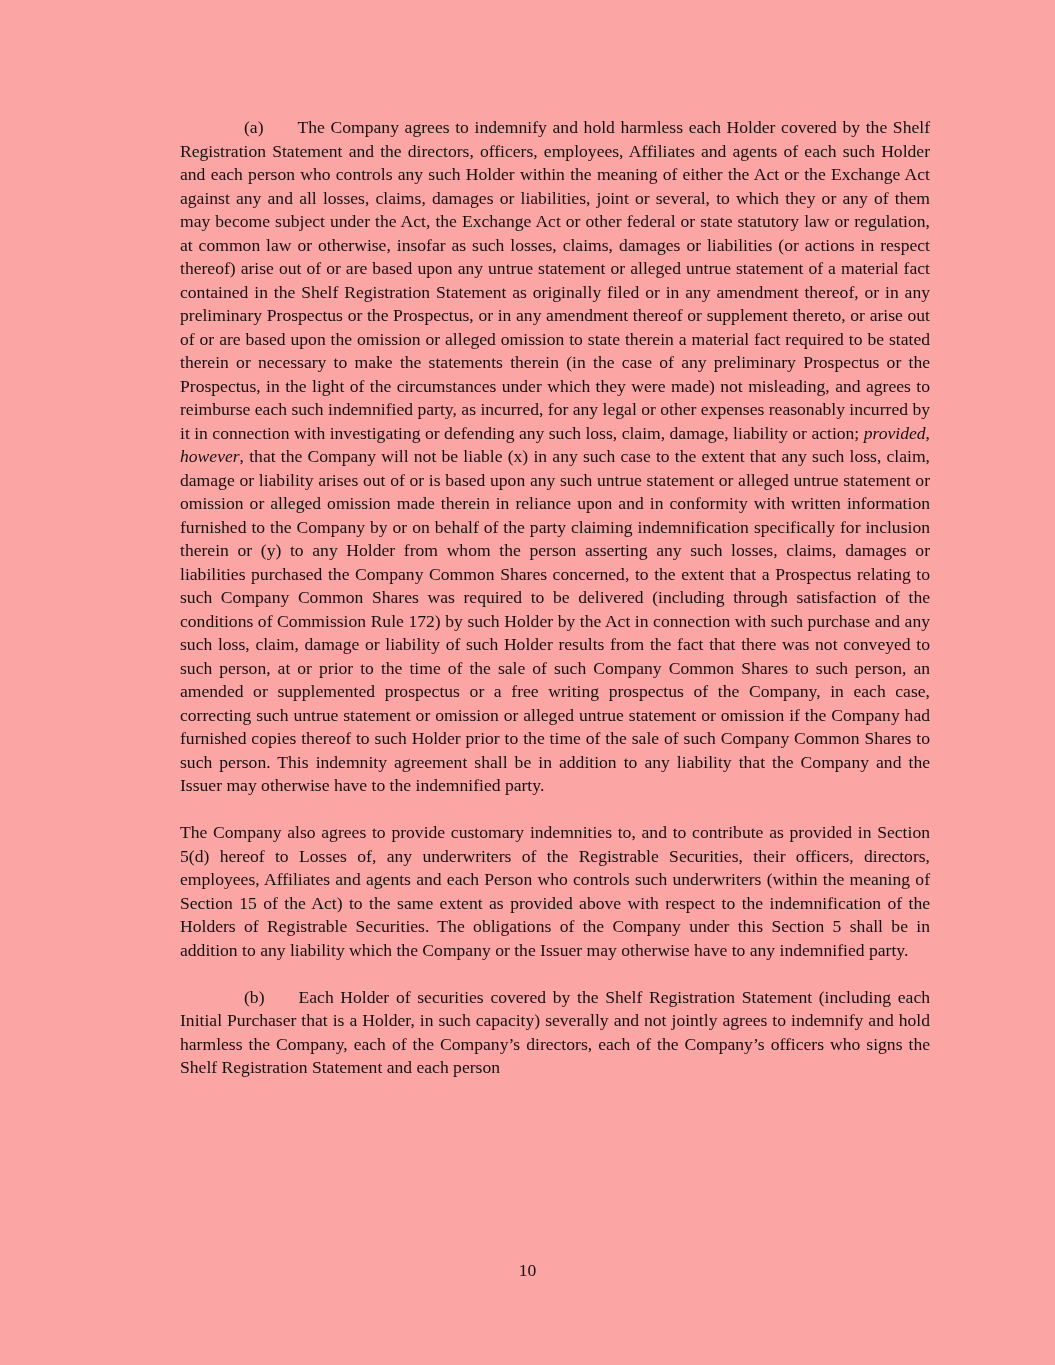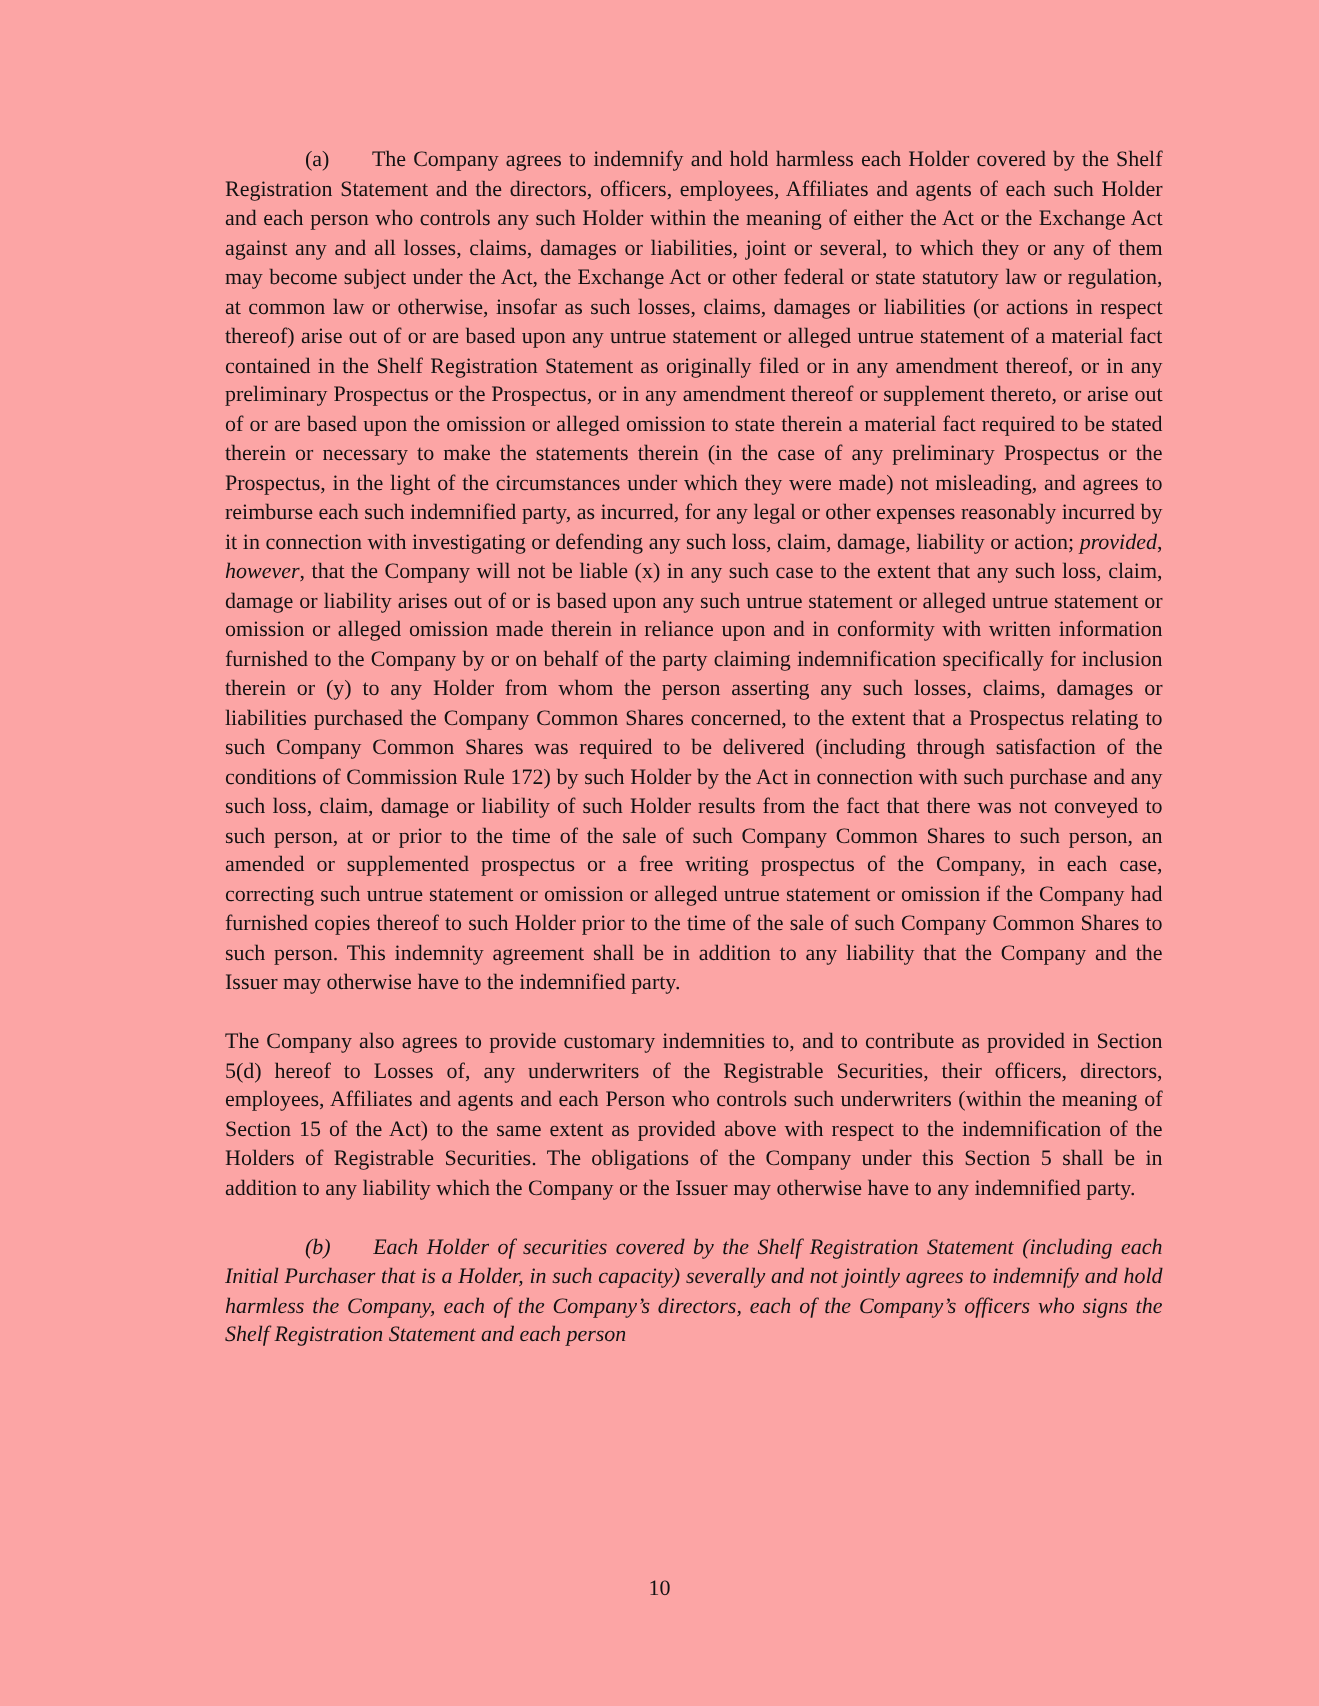--- a/index.html
+++ b/index.html
@@ -28,21 +28,20 @@
   }
   p.para {
     margin: 0 0 23.5px 0;
     font-size: 17.6px;
     line-height: 23.5px;
     text-align: justify;
     text-justify: inter-word;
   }
   p.para:last-child {
     margin-bottom: 0;
-    font-style: italic;
   }
   p.indented {
     text-indent: 64px;
   }
   .tab {
     display: inline-block;
     width: 34px;
   }
   .page-number {
     position: absolute;

